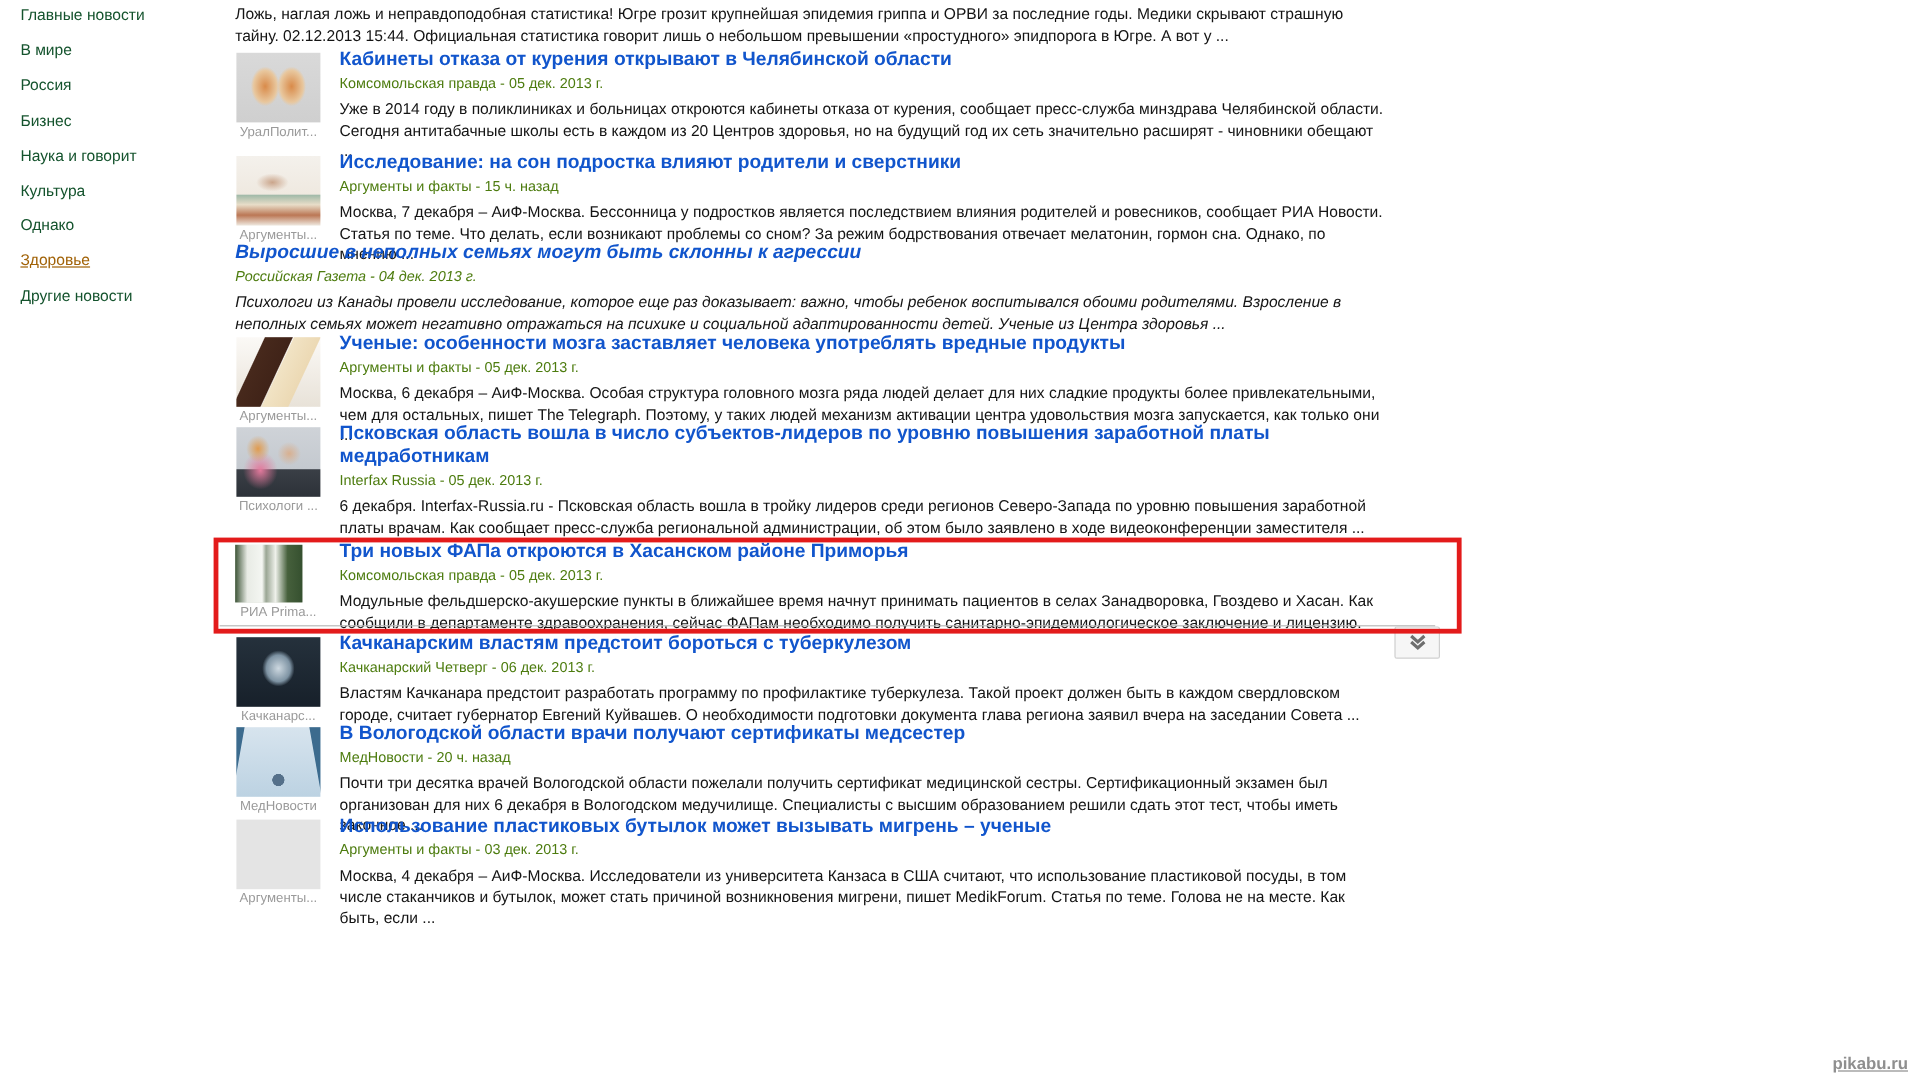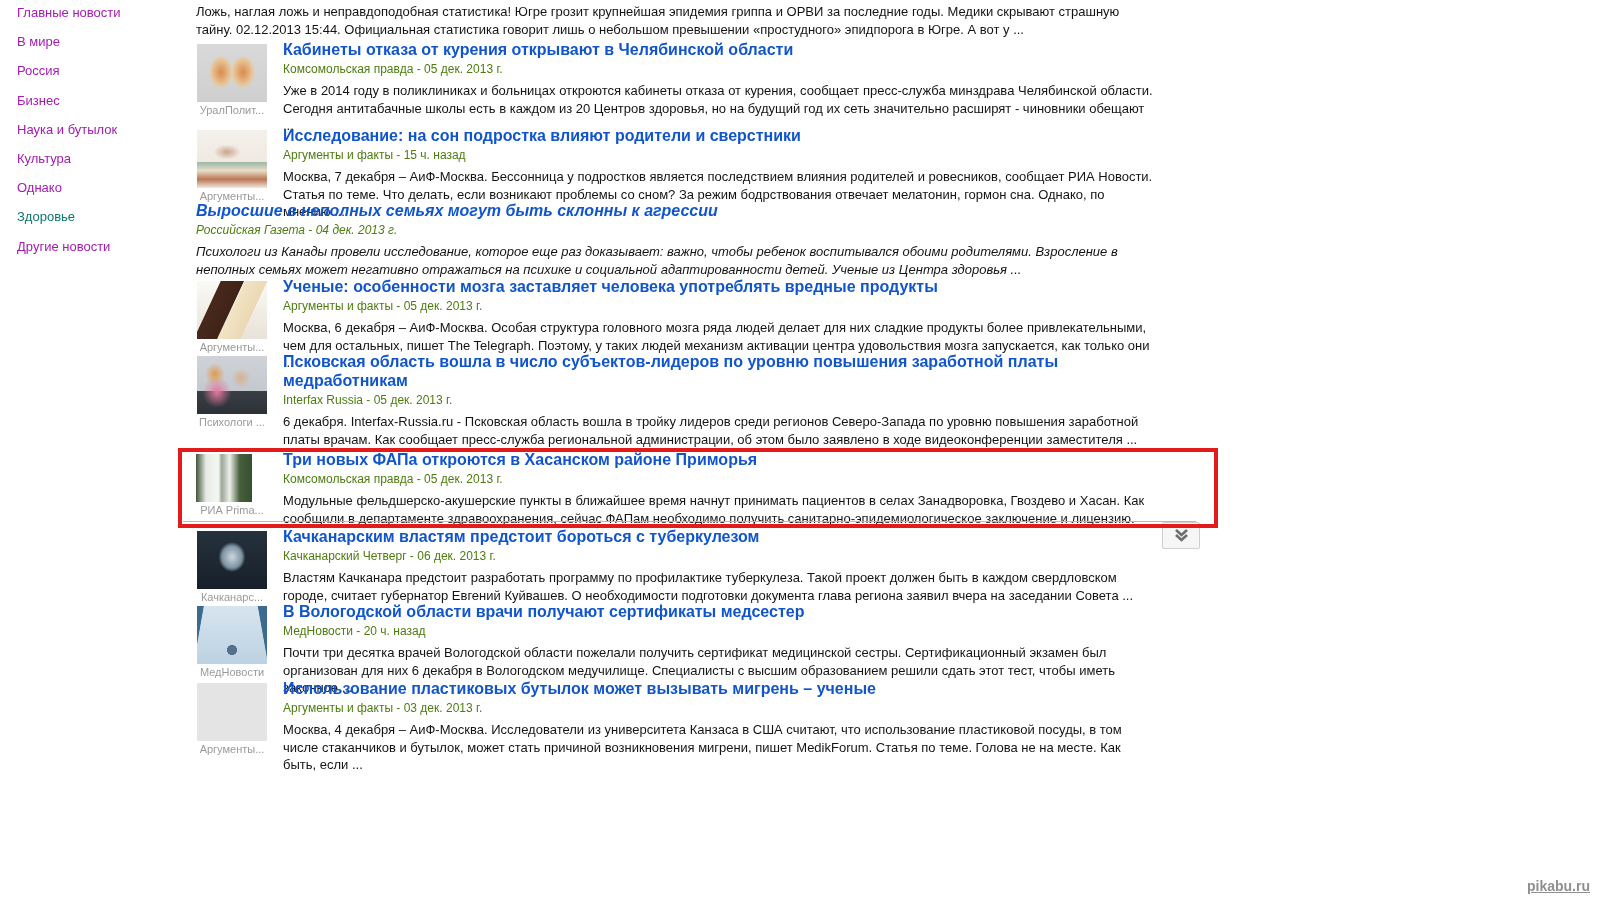--- a/index.html
+++ b/index.html
@@ -4,22 +4,22 @@
 <style>
   * { box-sizing: border-box; }
   html,body { margin:0; padding:0; }
   body {
     width:1600px; height:900px; background:#ffffff;
     font-family:"Liberation Sans", sans-serif;
     position:relative; overflow:hidden;
   }
   
   .sidebar { position:absolute; left:17px; top:5px; width:160px; }
-  .side-item { height:29.2px; font-size:13px; color:#a21caf; cursor:pointer; }
-  .side-item.active { color:#0f766e; }
+  .side-item { height:29.2px; font-size:13px; color:#14532d; cursor:pointer; }
+  .side-item.active { color:#a16207;text-decoration:underline; }
   
   .top-snippet {
     position:absolute; left:196px; top:3px; width:956px;
     font-size:13px; line-height:18px; color:#141414;
   }
   .article { position:absolute; left:196px; width:958px; }
   .thumb-wrap { position:absolute; left:0; top:4px; width:72px; text-align:center; }
   .thumb { width:70px; height:58px; margin:0 auto; background:#e4e4e4; }
   .thumb.small { width:56px; height:48px; margin:0; }
   .thumb-caption { margin-top:2px; font-size:11px; color:#9a9a9a; white-space:nowrap; }
@@ -83,21 +83,21 @@
   }
 </style>
 </head>
 <body>
 
 <div class="sidebar">
     <div class="side-item">Главные новости</div>
     <div class="side-item">В мире</div>
     <div class="side-item">Россия</div>
     <div class="side-item">Бизнес</div>
-    <div class="side-item">Наука и бутылок</div>
+    <div class="side-item">Наука и говорит</div>
     <div class="side-item">Культура</div>
     <div class="side-item">Однако</div>
     <div class="side-item active">Здоровье</div>
     <div class="side-item">Другие новости</div>
   </div>
 
 <div class="top-snippet">Ложь, наглая ложь и неправдоподобная статистика! Югре грозит крупнейшая эпидемия гриппа и ОРВИ за последние годы. Медики скрывают страшную тайну. 02.12.2013 15:44. Официальная статистика говорит лишь о небольшом превышении «простудного» эпидпорога в Югре. А вот у ...</div>
 
 <div>
     <div class="article" style="top: 40px;">

